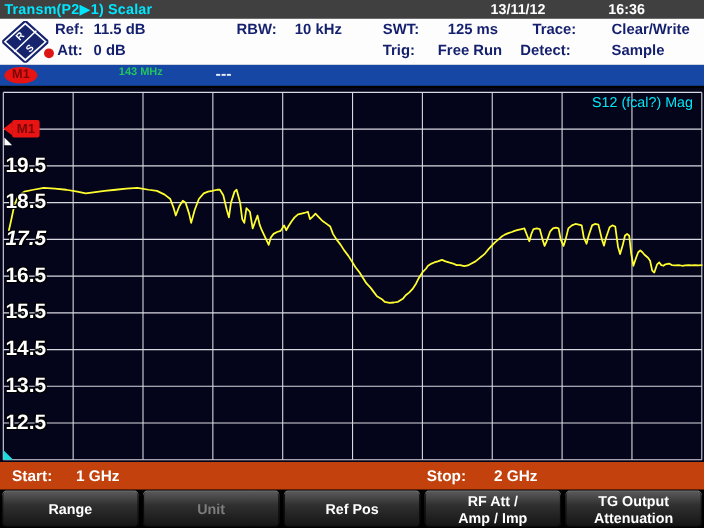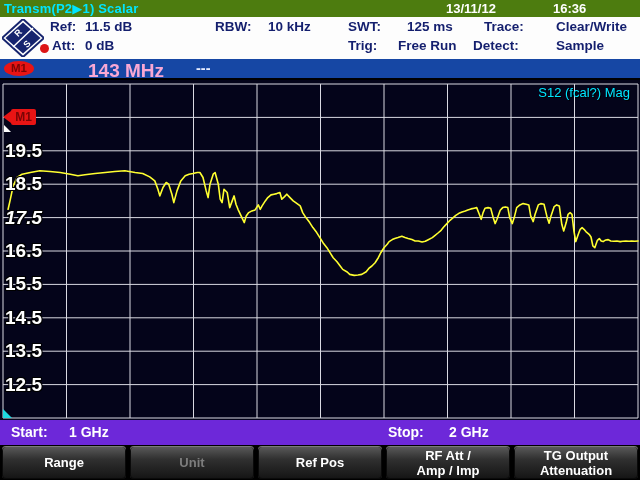--- a/index.html
+++ b/index.html
@@ -1,51 +1,51 @@
 <!DOCTYPE html>
 <html><head>
 <meta charset="utf-8">
 <style>
   html,body{margin:0;padding:0;background:#000;}
   .screen{position:relative;width:640px;height:480px;background:#000;overflow:hidden;
           font-family:"Liberation Sans","DejaVu Sans",sans-serif;-webkit-font-smoothing:antialiased;}
   
-  .titlebar{position:absolute;left:0;top:0;width:640px;height:17px;background:#4d7c0f;}
+  .titlebar{position:absolute;left:0;top:0;width:640px;height:17px;background:#404040;}
   .title{position:absolute;left:4px;top:1px;font-size:13px;font-weight:bold;color:#00e6ff;white-space:nowrap;letter-spacing:0.2px;}
   .datetime{position:absolute;top:1px;font-size:13px;font-weight:bold;color:#fff;white-space:nowrap;}
   .date{left:446px;} .time{left:553px;}
   
   .header{position:absolute;left:0;top:17px;width:640px;height:42px;background:#fdfdfd;color:#141f6e;}
   .h-item{position:absolute;font-size:13.5px;font-weight:bold;white-space:nowrap;}
   .r1{top:2px;} .r2{top:21px;}
   .att-dot{position:absolute;left:40px;top:27px;width:9px;height:9px;border-radius:50%;background:#dd1515;}
   .logo{position:absolute;left:2px;top:2px;}
   
   .markerbar{position:absolute;left:0;top:59px;width:640px;height:19px;background:#1647a4;}
   .m1-ellipse{position:absolute;left:4px;top:2px;width:30px;height:15px;background:#e81414;border-radius:50%;
               color:#7a0505;font-size:11.5px;font-weight:bold;text-align:center;line-height:15px;}
-  .mk-freq{position:absolute;left:88px;top:1px;color:#f9a8d4;font-size:19px;font-weight:bold;white-space:nowrap;}
+  .mk-freq{position:absolute;left:108px;top:1px;color:#22c55e;font-size:10px;font-weight:bold;white-space:nowrap;}
   .mk-val{position:absolute;left:196px;top:1px;color:#e6ecff;font-size:14.5px;font-weight:bold;}
   
   .graph{position:absolute;left:0;top:80px;width:640px;height:340px;background:#04041a;}
   .graph svg{position:absolute;left:0;top:0;}
   .s12-label{position:absolute;right:10px;top:5px;color:#00e6ff;font-size:13px;font-weight:normal;
              text-shadow:1px 1px 0 #000;}
   .ylabel{position:absolute;left:5px;font-size:19px;font-weight:bold;color:#fff;line-height:16px;
           text-shadow:1px 1px 0 #000,-1px -1px 0 #000,1px -1px 0 #000,-1px 1px 0 #000;}
   .m1-tri{position:absolute;left:3px;top:31px;width:0;height:0;
           border-top:6px solid transparent;border-bottom:6px solid transparent;border-right:8px solid #e81414;}
   .m1-badge{position:absolute;left:11px;top:29px;width:25px;height:16px;background:#e81414;border-radius:2px;
             color:#7a0505;font-size:12px;font-weight:bold;text-align:center;line-height:16px;}
   .white-tri{position:absolute;left:4px;top:45px;width:0;height:0;
              border-right:7px solid transparent;border-bottom:7px solid #fff;}
   .cyan-tri{position:absolute;left:3px;top:329px;width:0;height:0;
             border-right:9px solid transparent;border-bottom:9px solid #1fd9e0;}
   
-  .freqbar{position:absolute;left:0;top:420px;width:640px;height:40px;background:#6d28d9;color:#fff;
+  .freqbar{position:absolute;left:0;top:420px;width:640px;height:40px;background:#c2410c;color:#fff;
            font-size:14px;font-weight:bold;text-align:center;}
   .f-item{position:absolute;top:4px;white-space:nowrap;}
   .start-l{left:11px;} .start-v{left:69px;} .stop-l{left:388px;} .stop-v{left:449px;}
   
   .softkeybar{position:absolute;left:0;top:445px;width:640px;height:35px;display:flex;gap:4px;
               padding:1px 2px 0 2px;box-sizing:border-box;background:#000;}
   .softkey{flex:1;height:33px;border-radius:4px;cursor:pointer;
            background:linear-gradient(180deg,#5c5c5c 0%,#303030 40%,#141414 100%);
            box-shadow:inset 0 1px 0 #7a7a7a, inset 0 0 0 1px #0a0a0a;
            color:#fff;font-size:13px;font-weight:bold;line-height:15px;

